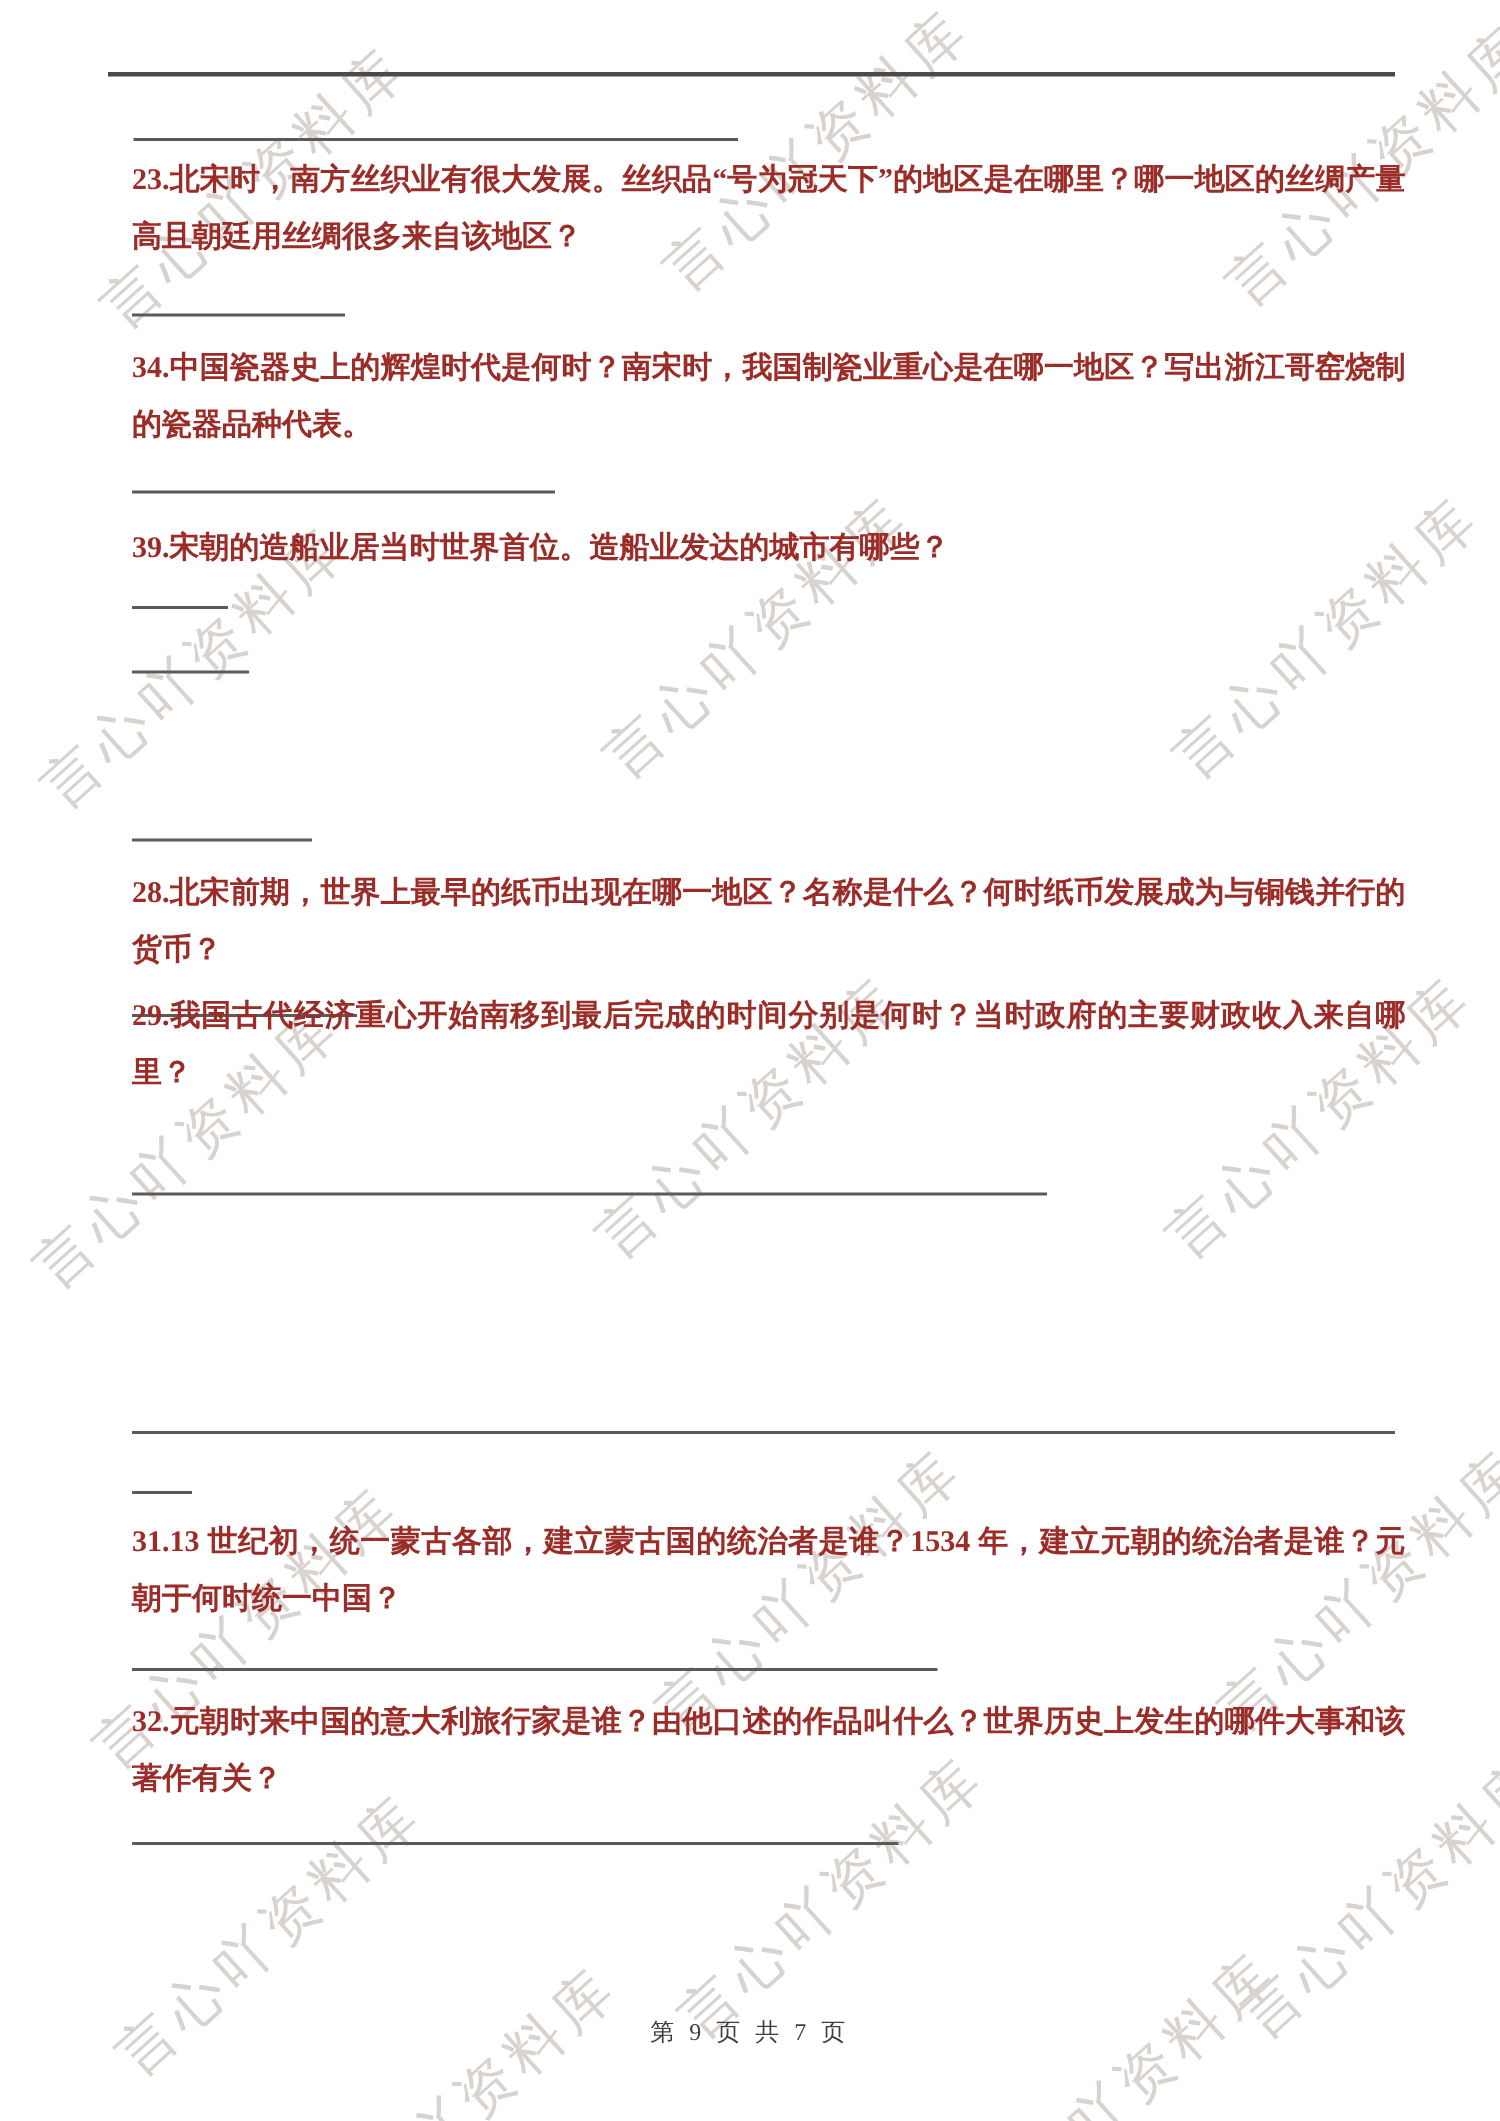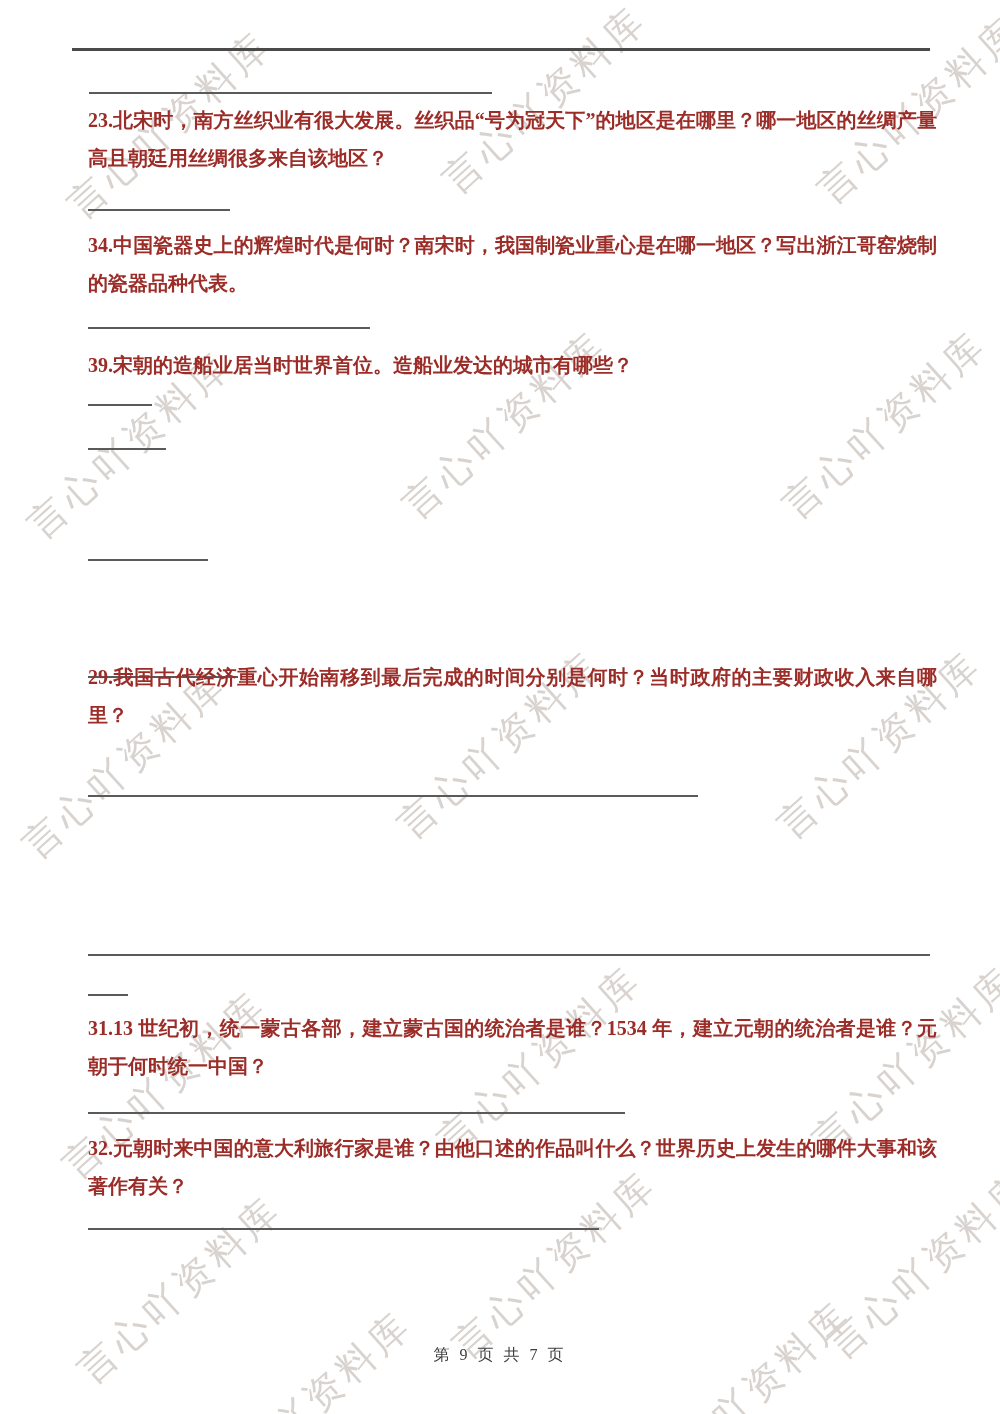--- a/index.html
+++ b/index.html
@@ -83,19 +83,20 @@
   <div class="ans" style="top:795px;left:88px;width:610px"></div>
   <div class="ans" style="top:954px;left:88px;width:842px"></div>
   <div class="ans" style="top:994px;left:88px;width:40px"></div>
   <div class="ans" style="top:1112px;left:88px;width:537px"></div>
   <div class="ans" style="top:1228px;left:88px;width:511px"></div>
 
   <p class="q" style="top:101px">23.北宋时，南方丝织业有很大发展。丝织品“号为冠天下”的地区是在哪里？哪一地区的丝绸产量高且朝廷用丝绸很多来自该地区？</p>
   <p class="q" style="top:226px">34.中国瓷器史上的辉煌时代是何时？南宋时，我国制瓷业重心是在哪一地区？写出浙江哥窑烧制的瓷器品种代表。</p>
   <p class="q" style="top:346px">39.宋朝的造船业居当时世界首位。造船业发达的城市有哪些？</p>
   <p class="q" style="top:421px"><span class="iblank w78"></span></p>
+  <p class="q" style="top:576px">28.北宋前期，世界上最早的纸币出现在哪一地区？名称是什么？何时纸币发展成为与铜钱并行的货币？</p>
   <p class="q" style="top:658px">29.我国古代经济重心开始南移到最后完成的时间分别是何时？当时政府的主要财政收入来自哪里？</p>
   <p class="q" style="top:1009px">31.13 世纪初，统一蒙古各部，建立蒙古国的统治者是谁？1534 年，建立元朝的统治者是谁？元朝于何时统一中国？</p>
   <p class="q" style="top:1129px">32.元朝时来中国的意大利旅行家是谁？由他口述的作品叫什么？世界历史上发生的哪件大事和该著作有关？</p>
 
   <div class="footer">第 9 页 共 7 页</div>
 
 </div>
 
 </body></html>

